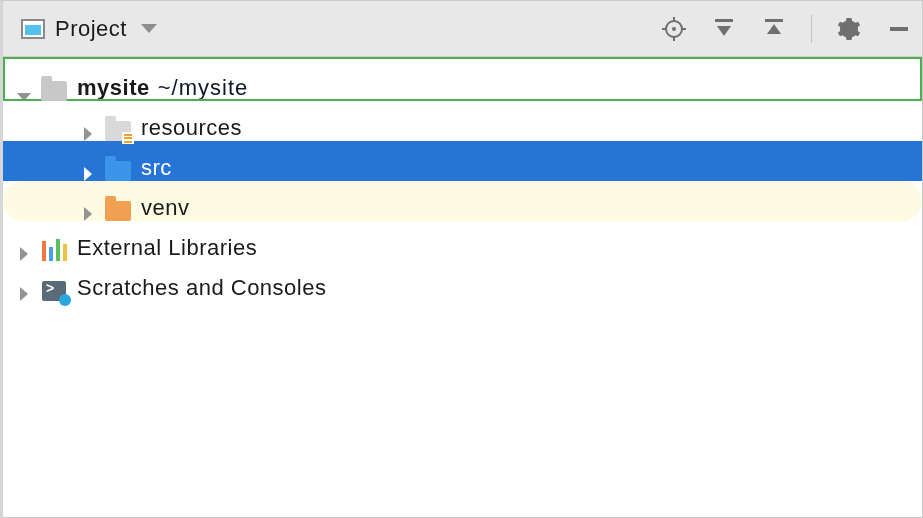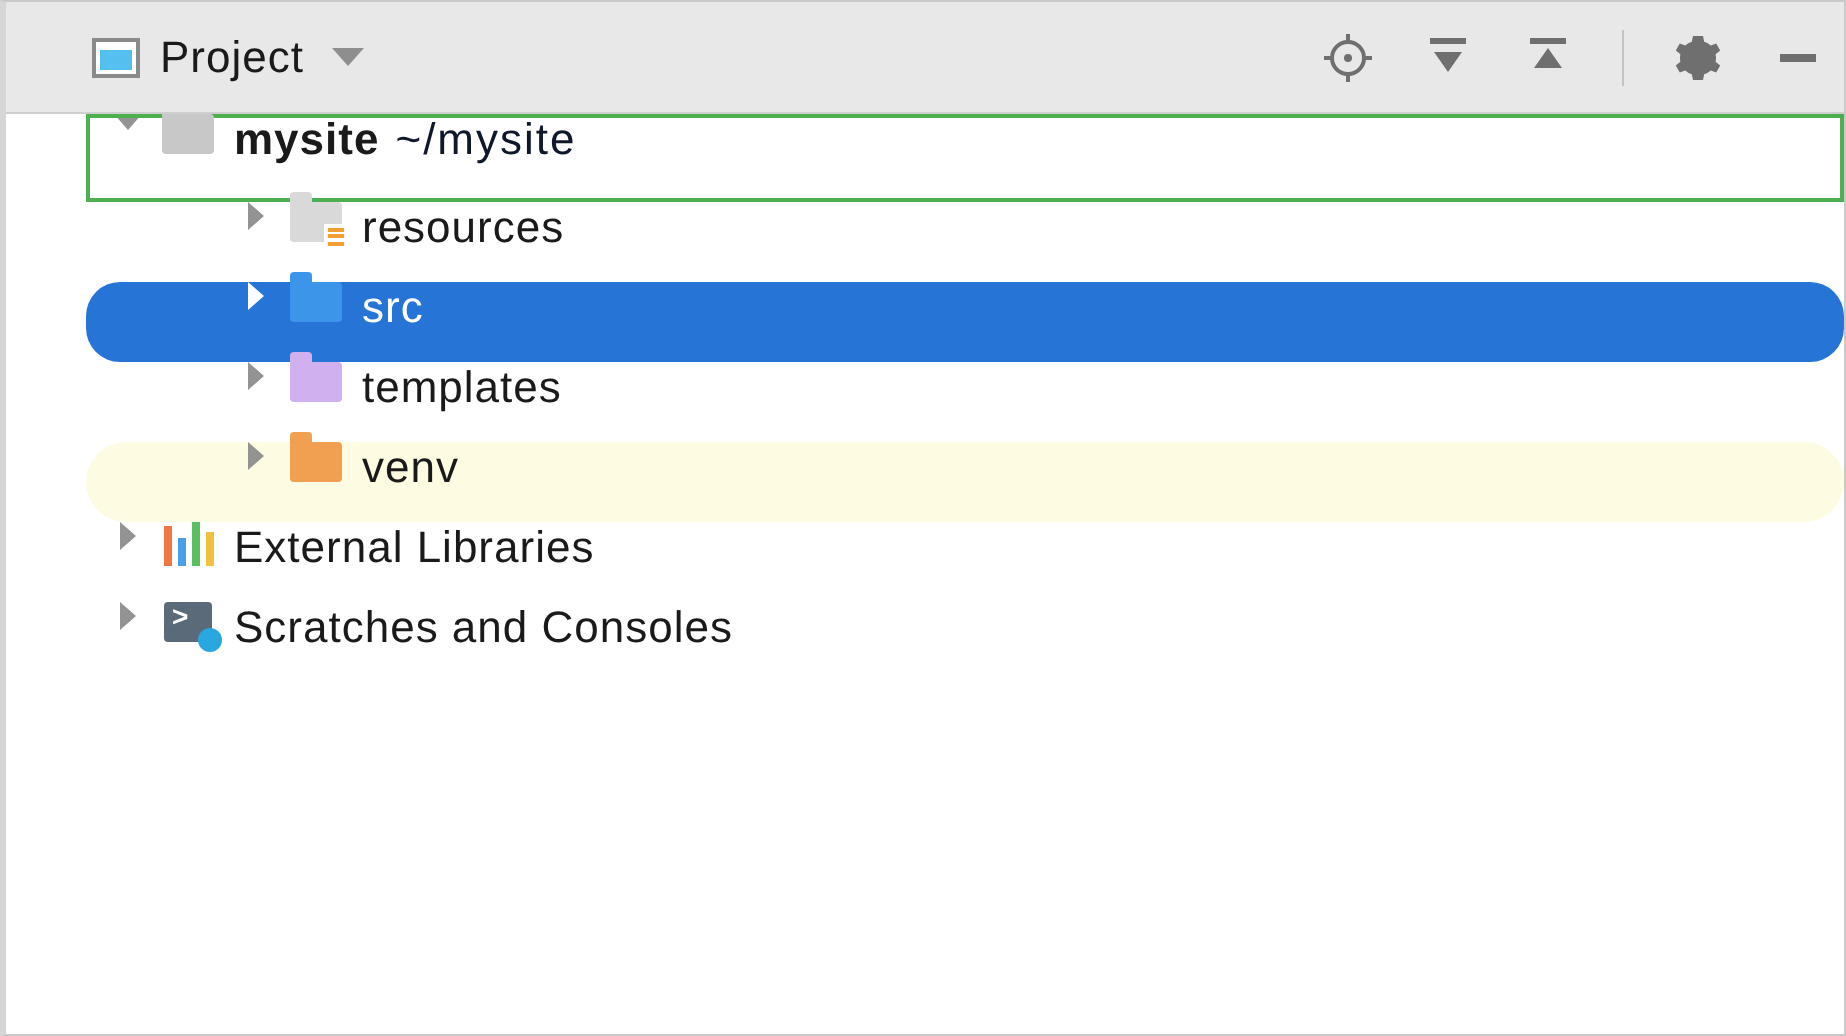--- a/index.html
+++ b/index.html
@@ -20,21 +20,21 @@
     border-left: 3px solid #d6d6d6;
   }
   
   .header {
     height: 56px;
     background: #e8e8e8;
     border-bottom: 1px solid #cfcfcf;
     display: flex; align-items: center;
     padding: 0 10px 0 18px;
   }
-  .hdr-left { display: flex; align-items: center; gap: 10px; margin-left: 25px; }
+  .hdr-left { display: flex; align-items: center; gap: 10px; }
   .proj-icon {
     width: 24px; height: 20px;
     border: 2px solid #8a8a8a;
     background: #fff;
     position: relative;
   }
   .proj-icon::after {
     content: "";
     position: absolute; left: 2px; top: 4px;
     width: 16px; height: 10px;
@@ -51,24 +51,23 @@
   .hdr-spacer { flex: 1; }
   .hdr-actions { display: flex; align-items: center; gap: 24px; }
   .icon-btn { width: 26px; height: 26px; display: flex; align-items: center; justify-content: center; cursor: pointer; }
   .divider-v { width: 1px; height: 28px; background: #c2c2c2; }
   svg { display: block; }
 
   
   .tree { flex: 1; overflow: auto; padding-top: 0; }
   .row {
     height: 40px;
-    display: flex; align-items: flex-start;
+    display: flex; align-items: flex-end;
     padding-left: 12px;
     white-space: nowrap;
-    margin-left: 40px;
   }
   .row .chev {
     width: 18px; display: flex; justify-content: center; align-items: center;
     margin-right: 6px;
   }
   .chev-right {
     width: 0; height: 0;
     border-top: 7px solid transparent;
     border-bottom: 7px solid transparent;
     border-left: 8px solid #939393;
@@ -78,21 +77,21 @@
     border-left: 7px solid transparent;
     border-right: 7px solid transparent;
     border-top: 8px solid #939393;
   }
   .chev-right.sel { border-left-color: #ffffff; }
   .ficon { width: 30px; display: flex; justify-content: center; align-items: center; margin-right: 8px; }
   .lbl { }
   .lbl.bold { font-weight: 700; }
   .hint { color: #0f172a; margin-left: 8px; letter-spacing: 1px; }
 
-  .row.selected { background: #2675d6; color: #fff; border-radius: 17px; }
+  .row.selected { background: #2675d6; color: #fff; }
   .row.highlighted { background: #fdfbe2; border-radius: 20px; }
   .row.outlined {
     outline: 2px solid #4caf50;
     outline-offset: -2px;
     height: 44px;
   }
 
   .indent-1 { padding-left: 76px; }
   .indent-r { padding-left: 12px; }
 
@@ -244,29 +243,20 @@
     <div class="row indent-1 selected">
       <span class="chev">
           <span class="chev-right sel"></span>
         </span>
       <span class="ficon">
           <span class="folder blue"></span>
         </span>
       <span class="lbl">src</span>
     </div>
 
-    <div class="row indent-1">
-      <span class="chev">
-          <span class="chev-right"></span>
-        </span>
-      <span class="ficon">
-          <span class="folder purple"></span>
-        </span>
-      <span class="lbl">templates</span>
-    </div>
 
     <div class="row indent-1 highlighted">
       <span class="chev">
           <span class="chev-right"></span>
         </span>
       <span class="ficon">
           <span class="folder orange"></span>
         </span>
       <span class="lbl">venv</span>
     </div>

